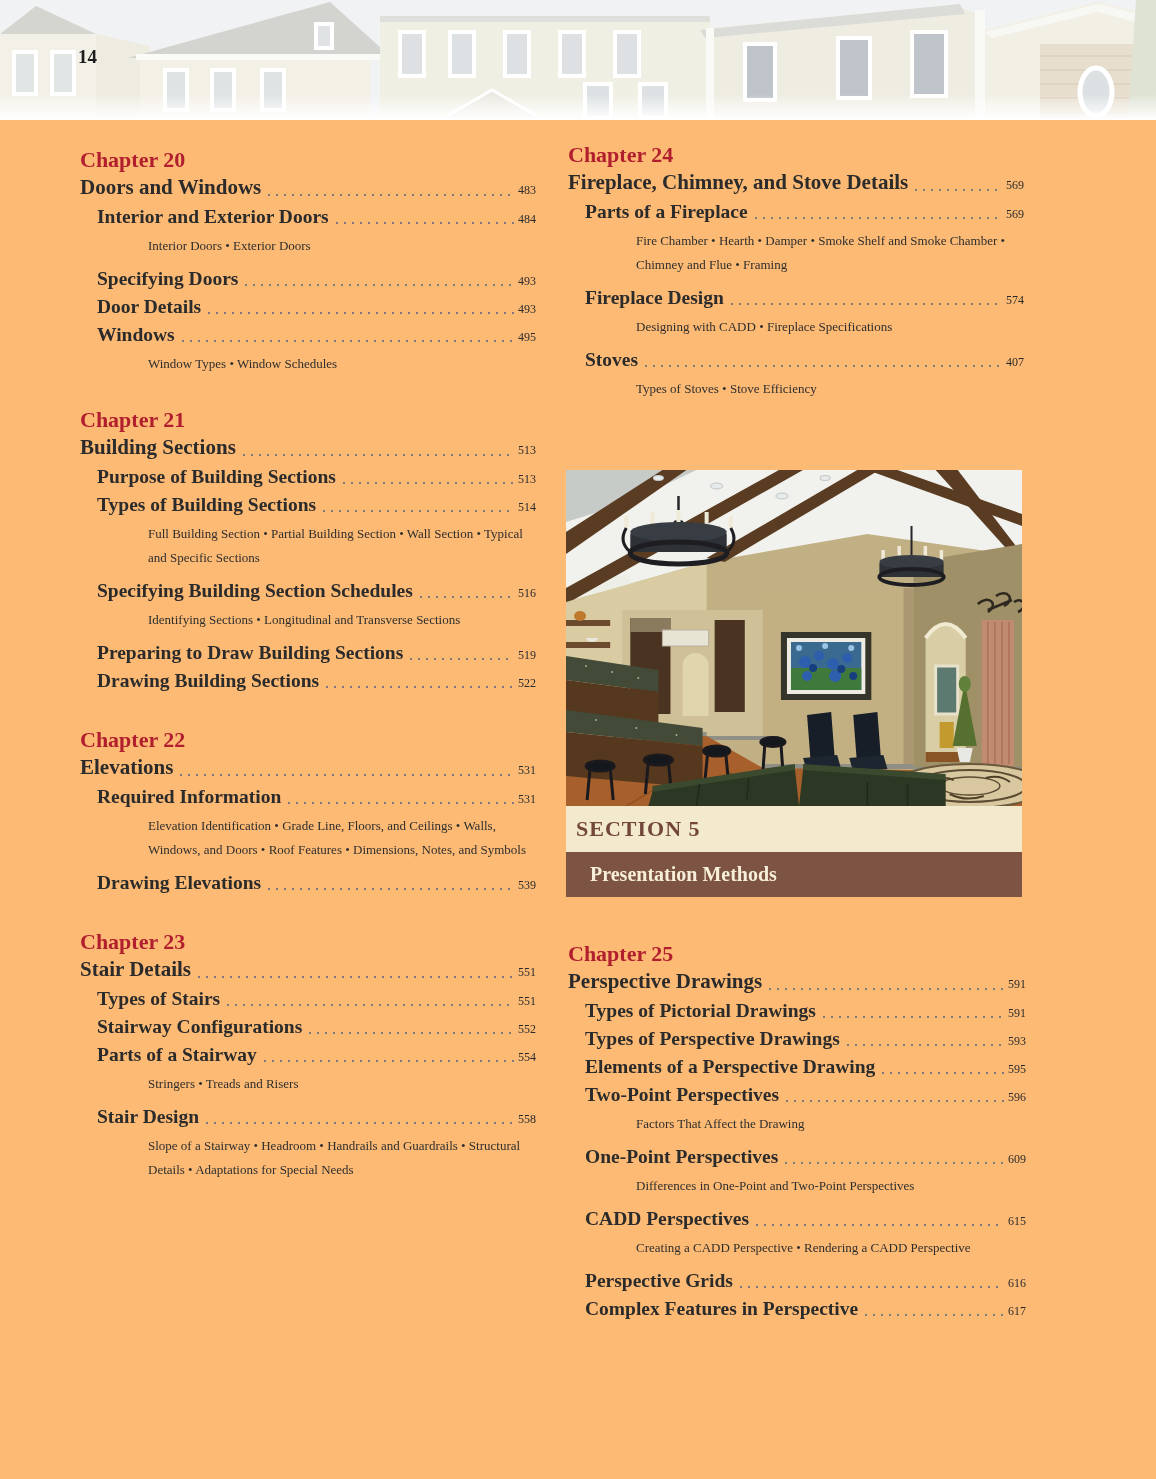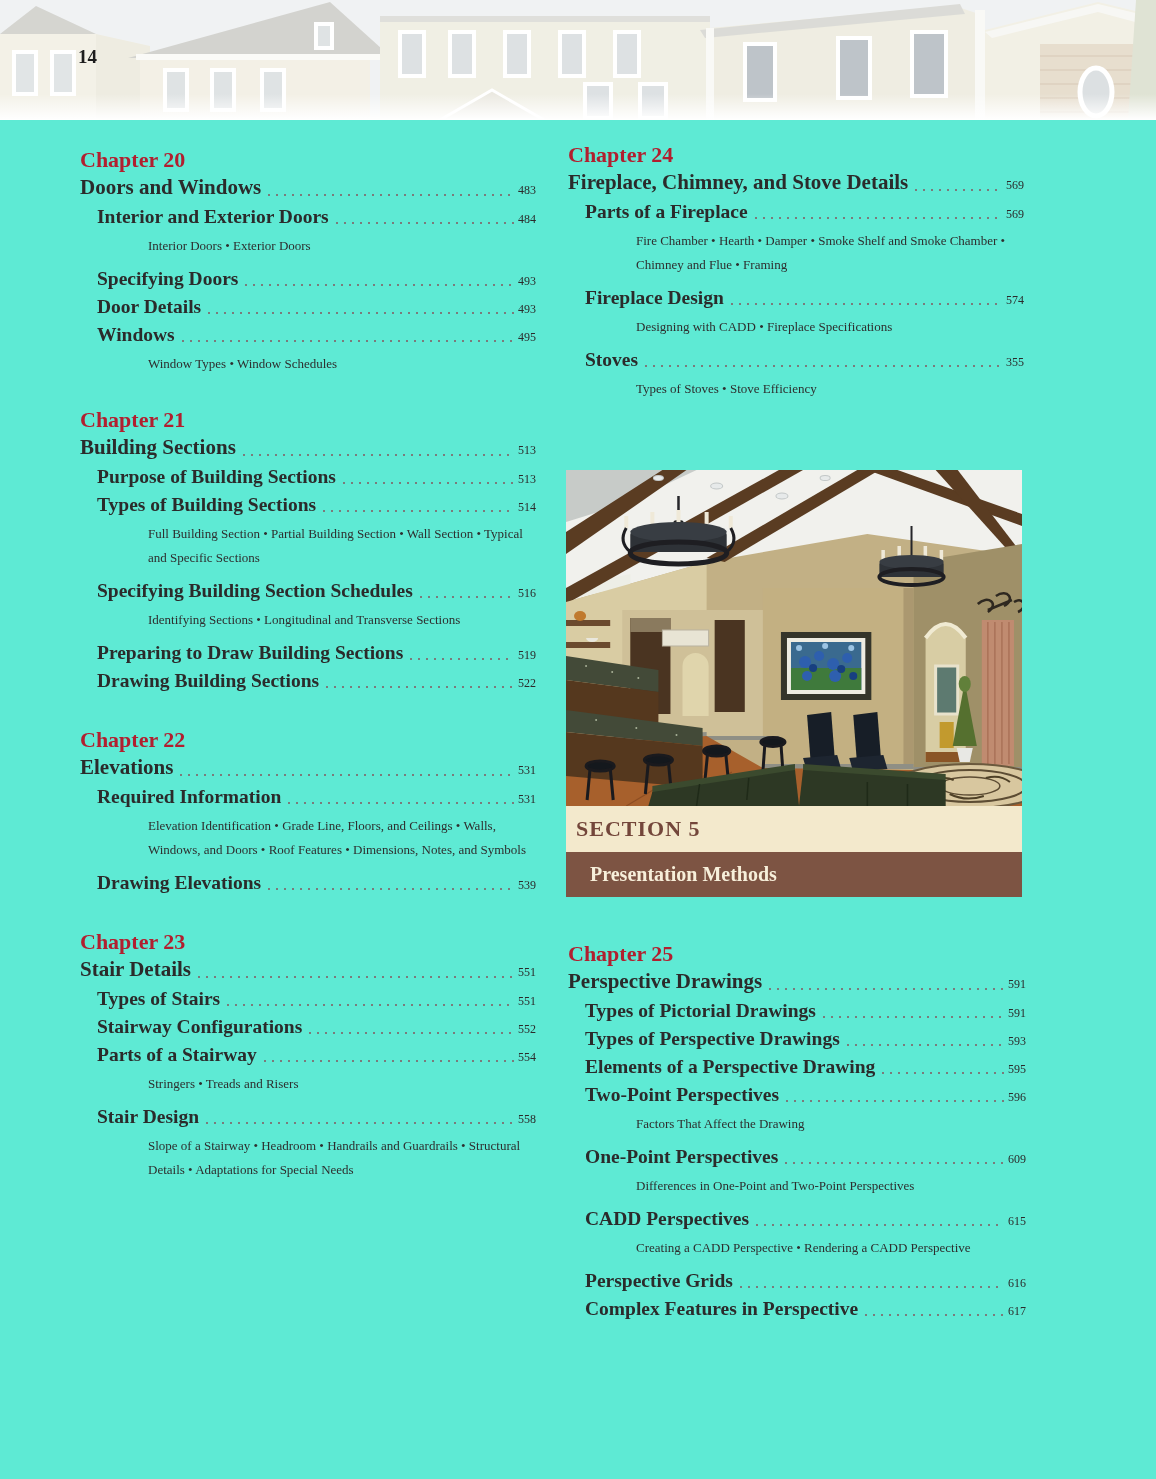--- a/index.html
+++ b/index.html
@@ -1,17 +1,17 @@
 <!DOCTYPE html>
 <html><head>
 <meta charset="utf-8">
 <style>
   html,body{margin:0;padding:0;background:#ffffff;}
   body{width:1156px;height:1479px;font-family:"Liberation Serif","DejaVu Serif",serif;color:#2b2b2b;}
-  #page{position:relative;width:1156px;height:1479px;overflow:hidden;background:#5eead4;}
+  #page{position:relative;width:1156px;height:1479px;overflow:hidden;background:#fdba74;}
 
   
   .header{position:absolute;top:0;left:0;width:1156px;height:120px;}
   .header svg{display:block;width:100%;height:100%;}
   .header .fade{position:absolute;left:0;right:0;bottom:0;height:26px;
     background:linear-gradient(rgba(255,255,255,0),#ffffff);}
   .pagenum{position:absolute;left:78px;top:46px;font-size:19px;font-weight:700;color:#1d1d1d;}
 
   
   .col{position:absolute;width:456px;}
@@ -241,21 +241,21 @@
         <div class="l3">Fire Chamber • Hearth • Damper • Smoke Shelf and Smoke Chamber • Chimney and Flue • Framing</div>
         <div class="entry l2">
           <span class="t">Fireplace Design</span>
           <span class="leader"></span>
           <span class="pg">574</span>
         </div>
         <div class="l3">Designing with CADD • Fireplace Specifications</div>
         <div class="entry l2">
           <span class="t">Stoves</span>
           <span class="leader"></span>
-          <span class="pg">355</span>
+          <span class="pg">407</span>
         </div>
         <div class="l3">Types of Stoves • Stove Efficiency</div>
       </div>
     </div>
 
   <figure class="figure">
     <svg viewBox="0 0 454 336" preserveAspectRatio="none" aria-hidden="true">
       <rect width="454" height="336" fill="#c2b085"></rect>
 
       <polygon points="0,0 454,0 454,86 300,64 140,92 0,132" fill="#f1f1ed"></polygon>

